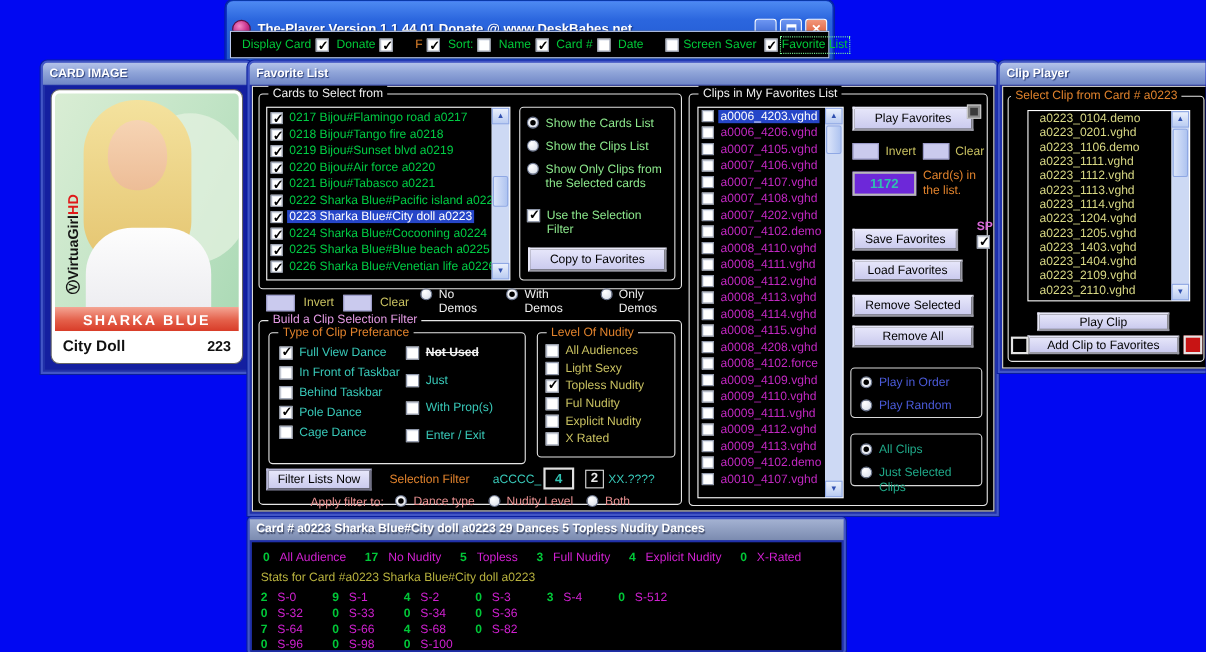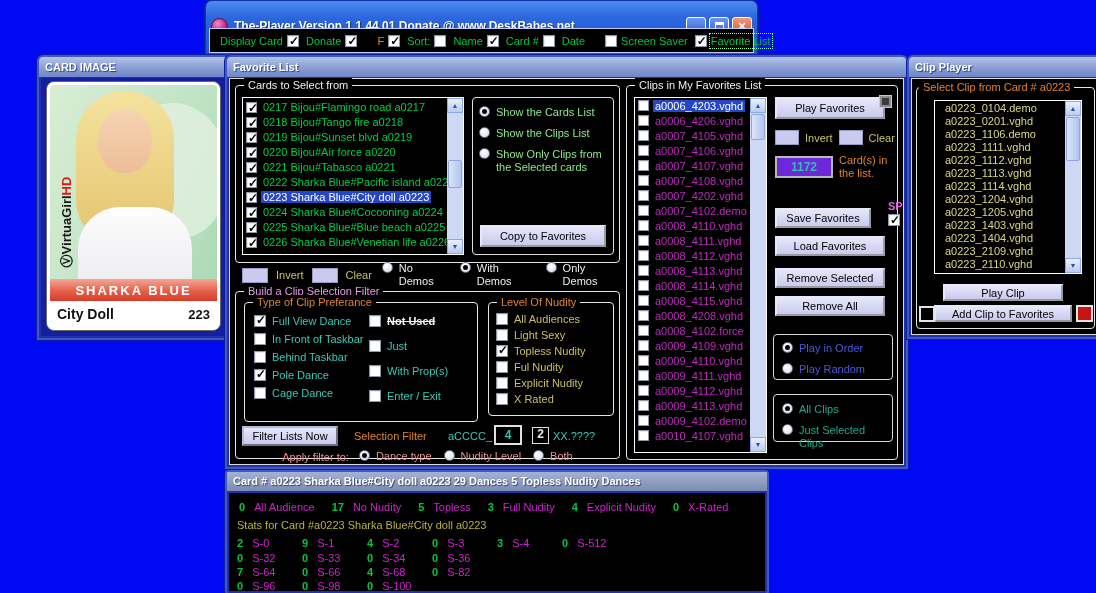--- a/index.html
+++ b/index.html
@@ -259,20 +259,24 @@
             </div>
             <div class="radio-row greenish">
               <span class="radio"></span>
               <span>Show the Clips List</span>
             </div>
             <div class="radio-row greenish">
               <span class="radio"></span>
               <span>Show Only Clips from the Selected cards</span>
             </div>
           </div>
+        <div class="check-row greenish" style="position:absolute;left:6px;top:92px;right:6px;">
+          <span class="cb on"></span>
+          <span>Use the Selection Filter</span>
+        </div>
         <div class="button" style="left:7px;bottom:7px;width:126px;height:22px;">Copy to Favorites</div>
       </div>
     </div>
 
     <div style="position:absolute;left:12px;top:188px;width:380px;height:16px;display:flex;align-items:center;gap:8px;font-size:11px;">
       <span class="smallbtn"></span>
       <span class="khaki">Invert</span>
       <span class="smallbtn"></span>
       <span class="khaki">Clear</span>
       <span style="display:flex;gap:10px;margin-left:2px;">
@@ -517,21 +521,21 @@
         <span class="khaki">Clear</span>
       </div>
 
       <div class="valbox" style="left:148px;top:70px;width:58px;height:22px;line-height:18px;border-color:#B8B8B8;background:#6d28d9;">1172</div>
       <div class="orange" style="position:absolute;left:212px;top:68px;width:58px;font-size:11px;line-height:13px;">Card(s) in the list.</div>
 
       <div class="button" style="left:148px;top:122px;width:96px;height:20px;">Save Favorites</div>
       <span class="magenta" style="position:absolute;left:261px;top:114px;font-size:11px;font-weight:bold;color:#D868D8;">SP</span>
       <span class="cb on" style="position:absolute;left:261px;top:128px;"></span>
 
-      <div class="button" style="left:148px;top:150px;width:110px;height:20px;">Load Favorites</div>
+      <div class="button" style="left:148px;top:150px;width:100px;height:20px;">Load Favorites</div>
       <div class="button" style="left:148px;top:182px;width:110px;height:20px;">Remove Selected</div>
       <div class="button" style="left:148px;top:210px;width:110px;height:20px;">Remove All</div>
 
       <div class="groupbox" style="left:146px;top:248px;width:120px;height:46px;border-color:#D8D8D8;">
         <div style="position:absolute;left:8px;top:7px;display:flex;flex-direction:column;gap:8px;">
 
         <div class="radio-row bluetext selected">
               <span class="radio"></span>
               <span>Play in Order</span>
             </div>

